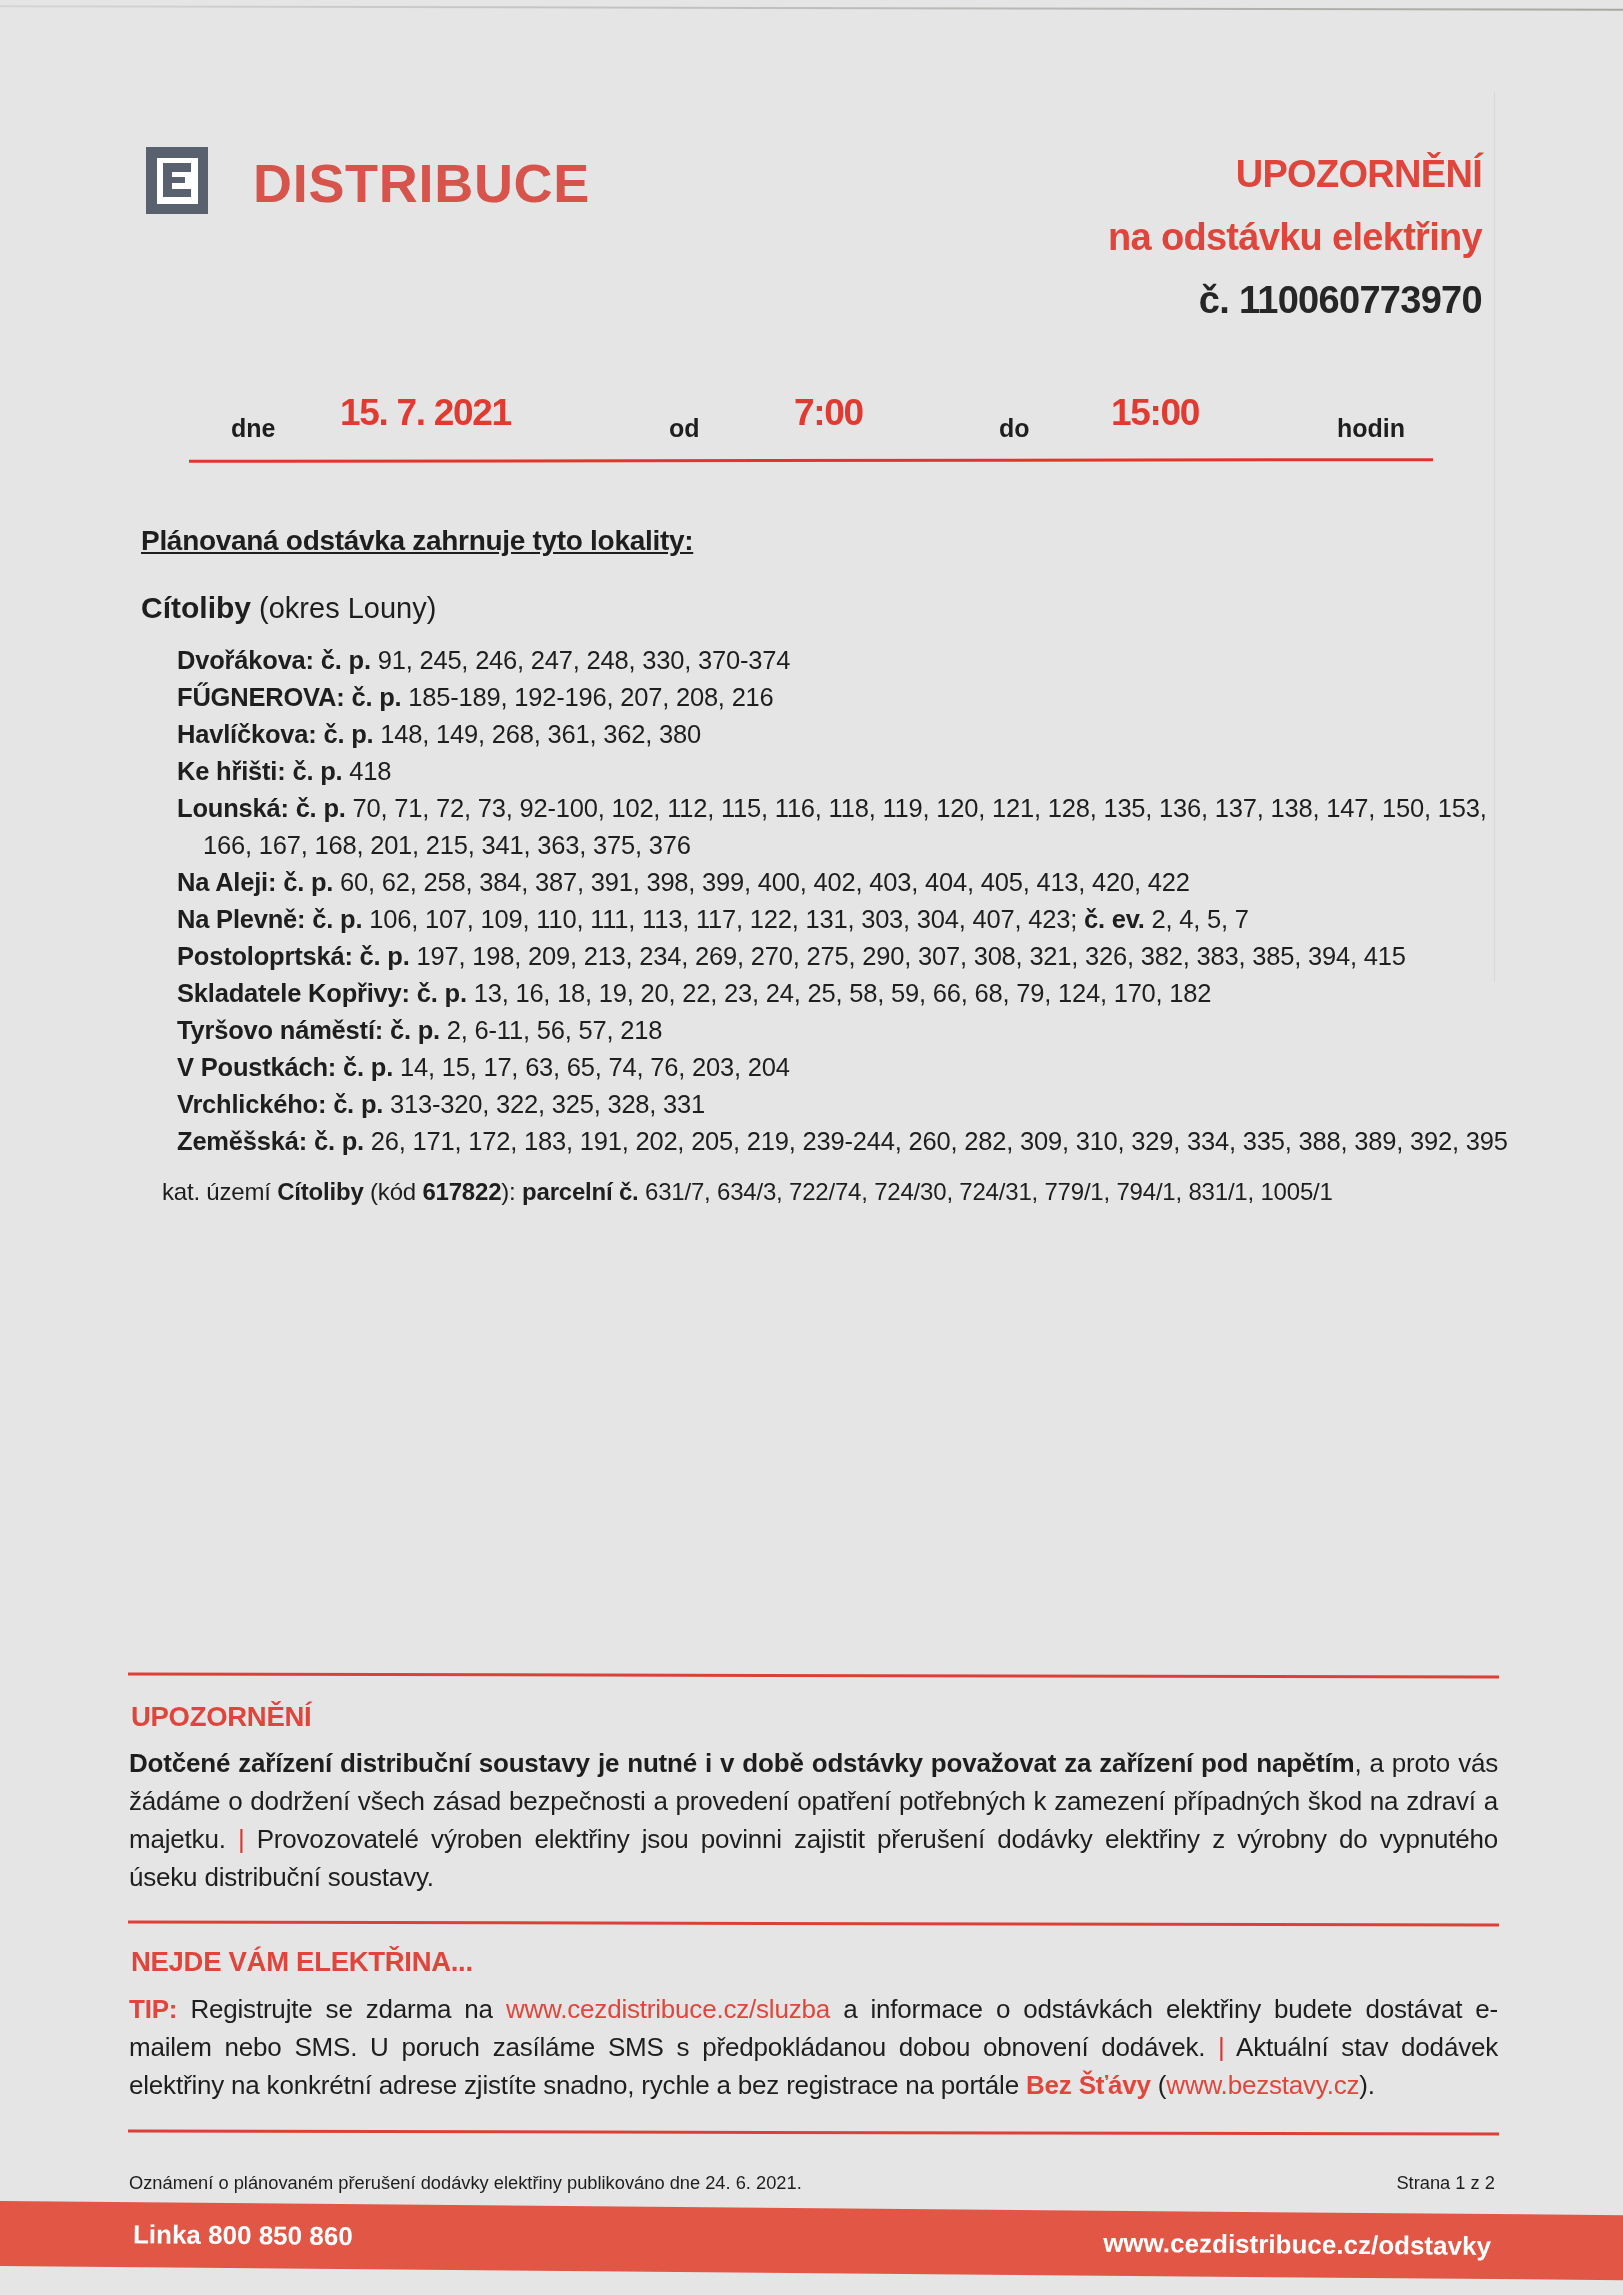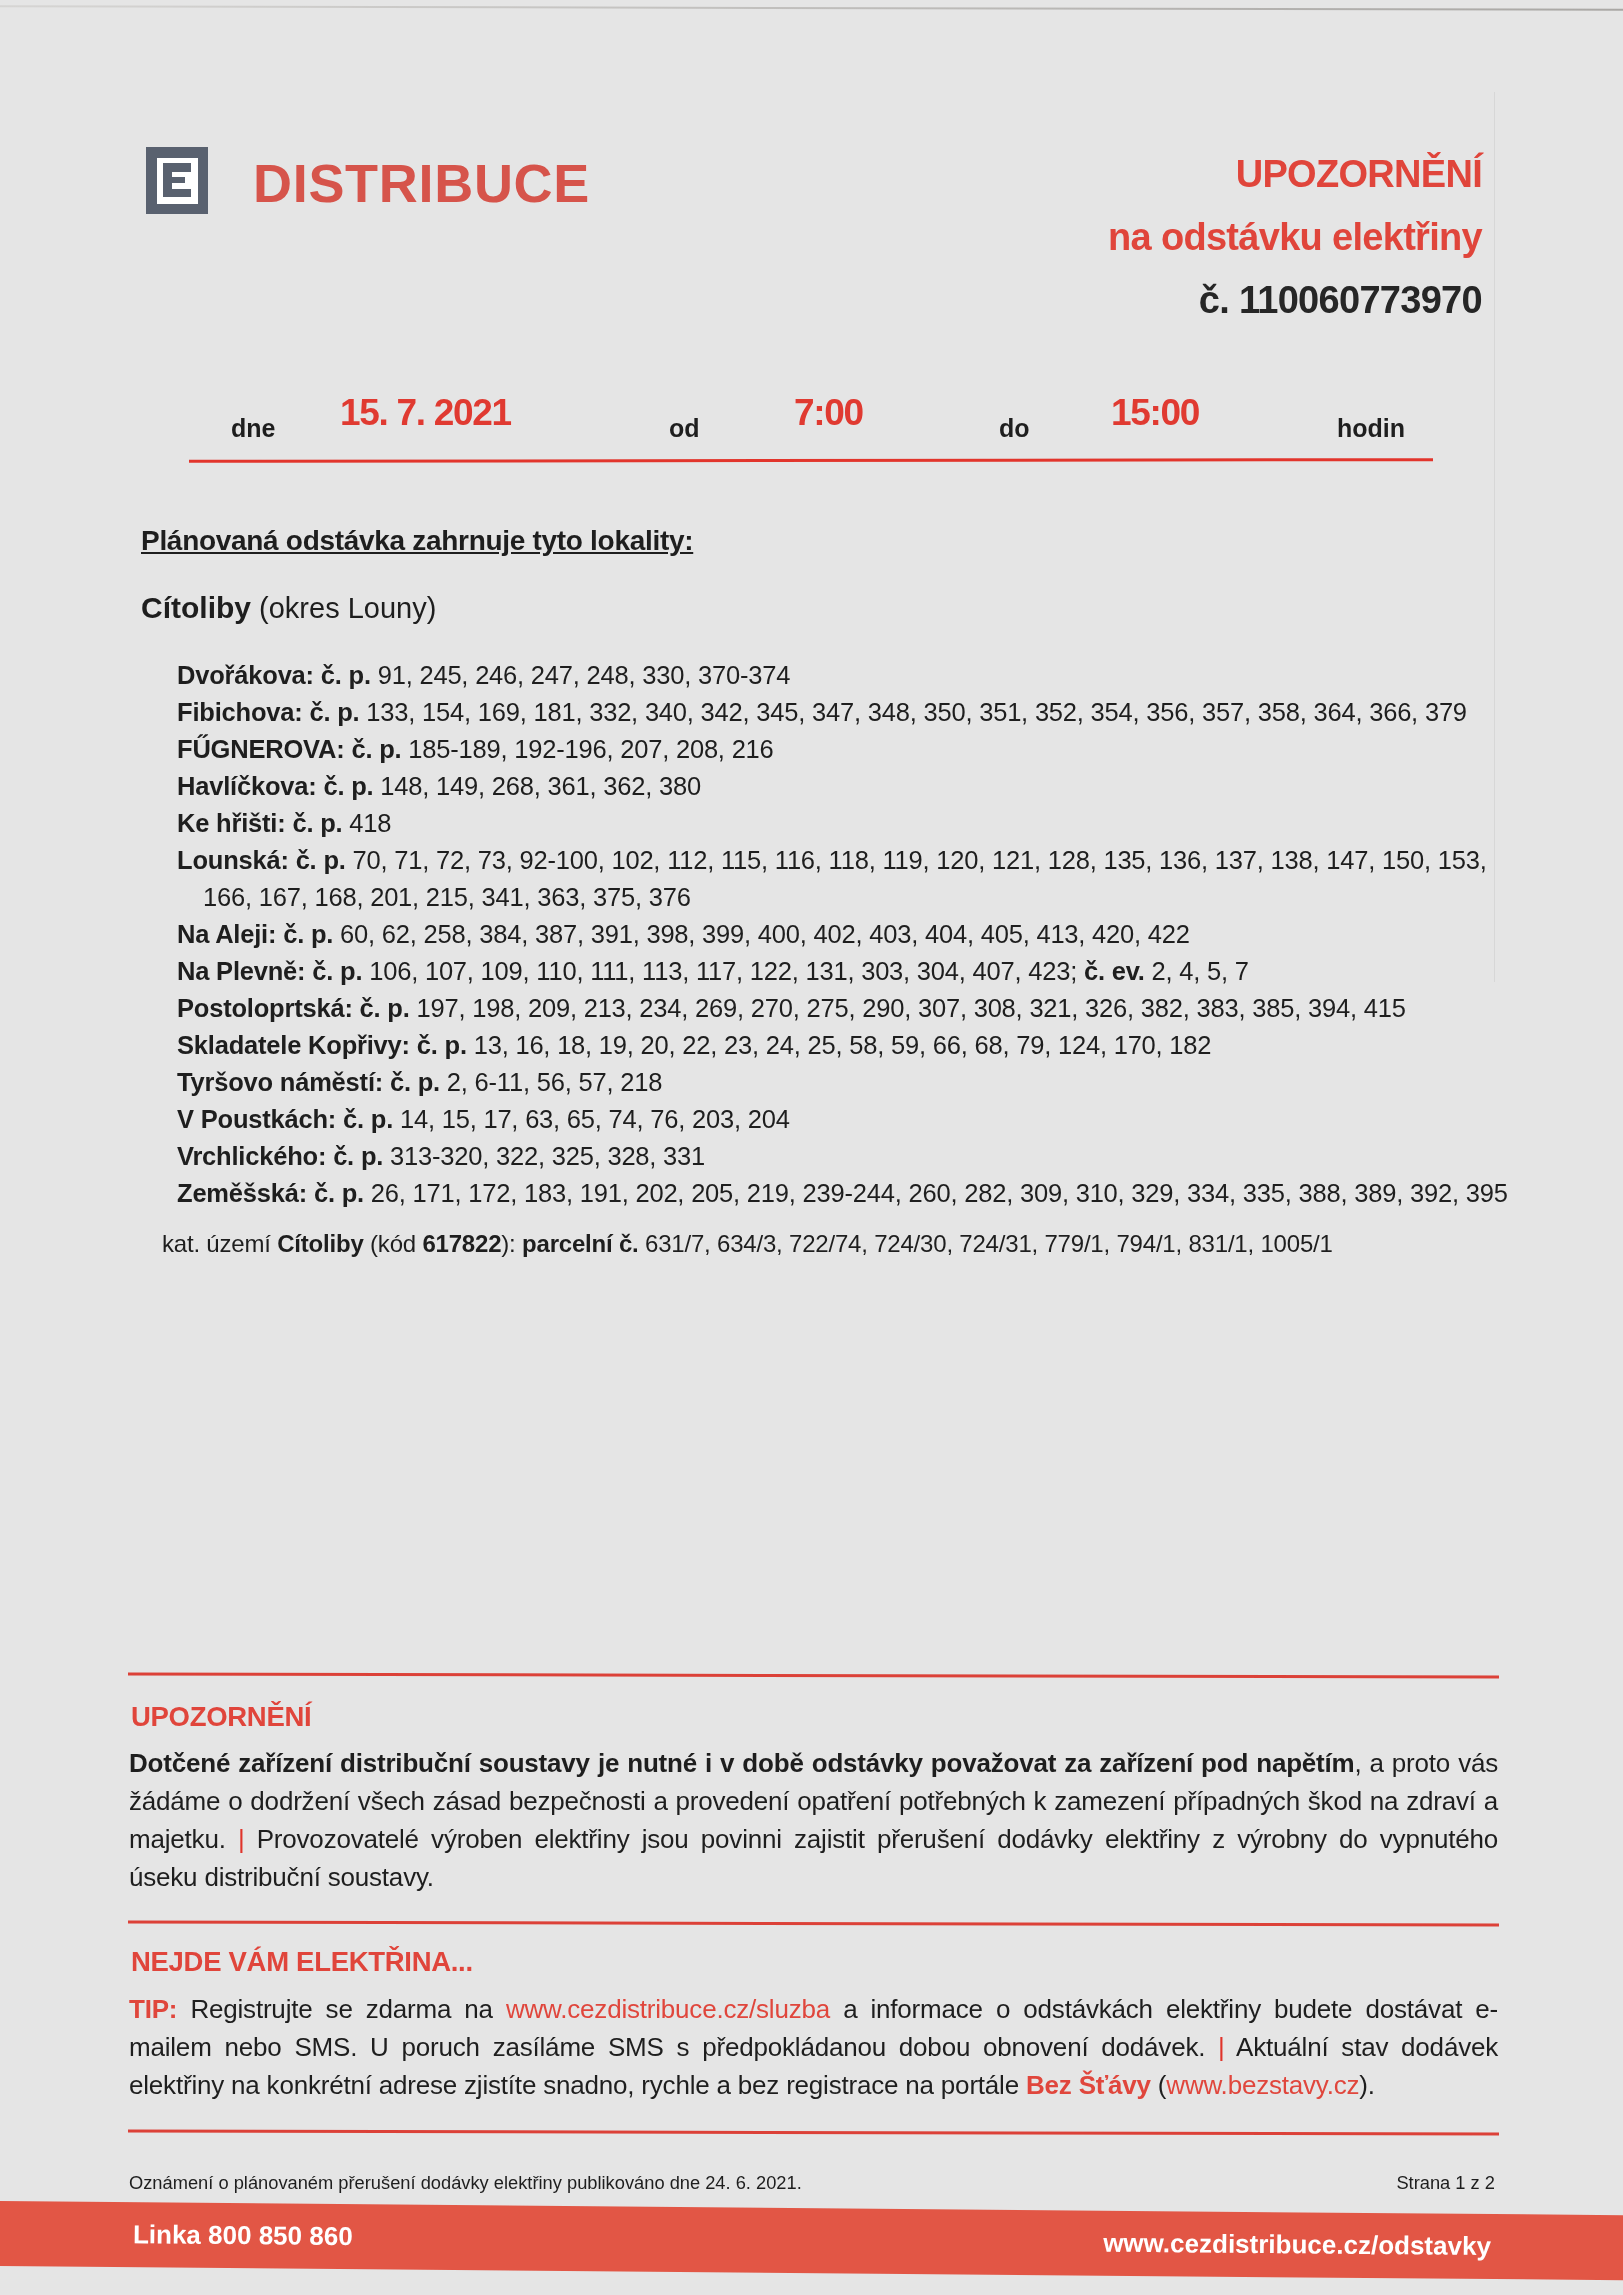--- a/index.html
+++ b/index.html
@@ -27,21 +27,21 @@
   .dlabel{position:absolute;font-size:25px;font-weight:bold;color:#1e1e1e;line-height:1;}
   .dvalue{position:absolute;font-size:37px;font-weight:bold;color:#e03a31;line-height:1;letter-spacing:-1.3px;}
   .lab-dne{left:231px;top:416px;}  .val-date{left:340px;top:394px;}
   .lab-od{left:669px;top:416px;text-align:right;}  .val-from{left:794px;top:394px;}
   .lab-do{left:999px;top:416px;}  .val-to{left:1111px;top:394px;}
   .lab-hodin{left:1337px;top:416px;}
   .date-rule{position:absolute;left:189px;top:459px;width:1244px;height:3.3px;background:#e2352c;transform:rotate(-0.08deg);}
   
   .localities{position:absolute;left:141px;top:524px;width:1384px;}
   .loc-heading{font-size:28px;font-weight:bold;line-height:34px;margin:0 0 31px 0;letter-spacing:-0.3px;text-decoration:underline;}
-  .muni-line{font-size:29px;line-height:37px;margin:0 0 30px 0;}
+  .muni-line{font-size:29px;line-height:37px;margin:0 0 15px 0;}
   .muni-name{font-size:30px;font-weight:bold;}
   .street{font-size:25.5px;line-height:37px;margin-left:36px;padding-left:26px;text-indent:-26px;width:1309px;letter-spacing:-0.2px;}
   .street b,.kat b{font-weight:bold;}
   .kat{font-size:24px;line-height:37px;margin-left:21px;margin-top:13px;padding-left:26px;text-indent:-26px;width:1329px;letter-spacing:-0.2px;}
   
   .rule{position:absolute;left:128px;width:1371px;height:2.6px;background:#dc4138;transform:rotate(0.12deg);}
   .rule1{top:1674px;} .rule2{top:1922px;} .rule3{top:2131px;}
   .sec-heading{position:absolute;left:131px;font-size:27.5px;font-weight:bold;color:#e0453b;letter-spacing:-0.3px;line-height:1;}
   .sec1-heading{top:1703px;} .sec2-heading{top:1948px;}
   .para{position:absolute;left:129px;width:1369px;font-size:26px;line-height:38px;text-align:justify;letter-spacing:-0.2px;color:#1e1e1e;}
@@ -86,21 +86,20 @@
   <span class="dlabel lab-do">do</span>
   <span class="dvalue val-to">15:00</span>
   <span class="dlabel lab-hodin">hodin</span>
   <div class="date-rule"></div>
 
   <div class="localities">
     <div class="loc-heading">Plánovaná odstávka zahrnuje tyto lokality:</div>
     <div class="muni-line"><span class="muni-name">Cítoliby</span><span> (okres Louny)</span></div>
 
     <div class="street"><b>Dvořákova: č. p.</b><span> 91, 245, 246, 247, 248, 330, 370-374</span></div>
-    <div class="street"><b>Fibichova: č. p.</b><span> 133, 154, 169, 181, 332, 340, 342, 345, 347, 348, 350, 351, 352, 354, 356, 357, 358, 364, 366, 379</span></div>
     <div class="street"><b>FŰGNEROVA: č. p.</b><span> 185-189, 192-196, 207, 208, 216</span></div>
     <div class="street"><b>Havlíčkova: č. p.</b><span> 148, 149, 268, 361, 362, 380</span></div>
     <div class="street"><b>Ke hřišti: č. p.</b><span> 418</span></div>
     <div class="street"><b>Lounská: č. p.</b><span> 70, 71, 72, 73, 92-100, 102, 112, 115, 116, 118, 119, 120, 121, 128, 135, 136, 137, 138, 147, 150, 153, 166, 167, 168, 201, 215, 341, 363, 375, 376</span></div>
     <div class="street"><b>Na Aleji: č. p.</b><span> 60, 62, 258, 384, 387, 391, 398, 399, 400, 402, 403, 404, 405, 413, 420, 422</span></div>
     <div class="street"><b>Na Plevně: č. p.</b><span> 106, 107, 109, 110, 111, 113, 117, 122, 131, 303, 304, 407, 423; </span><b>č. ev.</b><span> 2, 4, 5, 7</span></div>
     <div class="street"><b>Postoloprtská: č. p.</b><span> 197, 198, 209, 213, 234, 269, 270, 275, 290, 307, 308, 321, 326, 382, 383, 385, 394, 415</span></div>
     <div class="street"><b>Skladatele Kopřivy: č. p.</b><span> 13, 16, 18, 19, 20, 22, 23, 24, 25, 58, 59, 66, 68, 79, 124, 170, 182</span></div>
     <div class="street"><b>Tyršovo náměstí: č. p.</b><span> 2, 6-11, 56, 57, 218</span></div>
     <div class="street"><b>V Poustkách: č. p.</b><span> 14, 15, 17, 63, 65, 74, 76, 203, 204</span></div>

